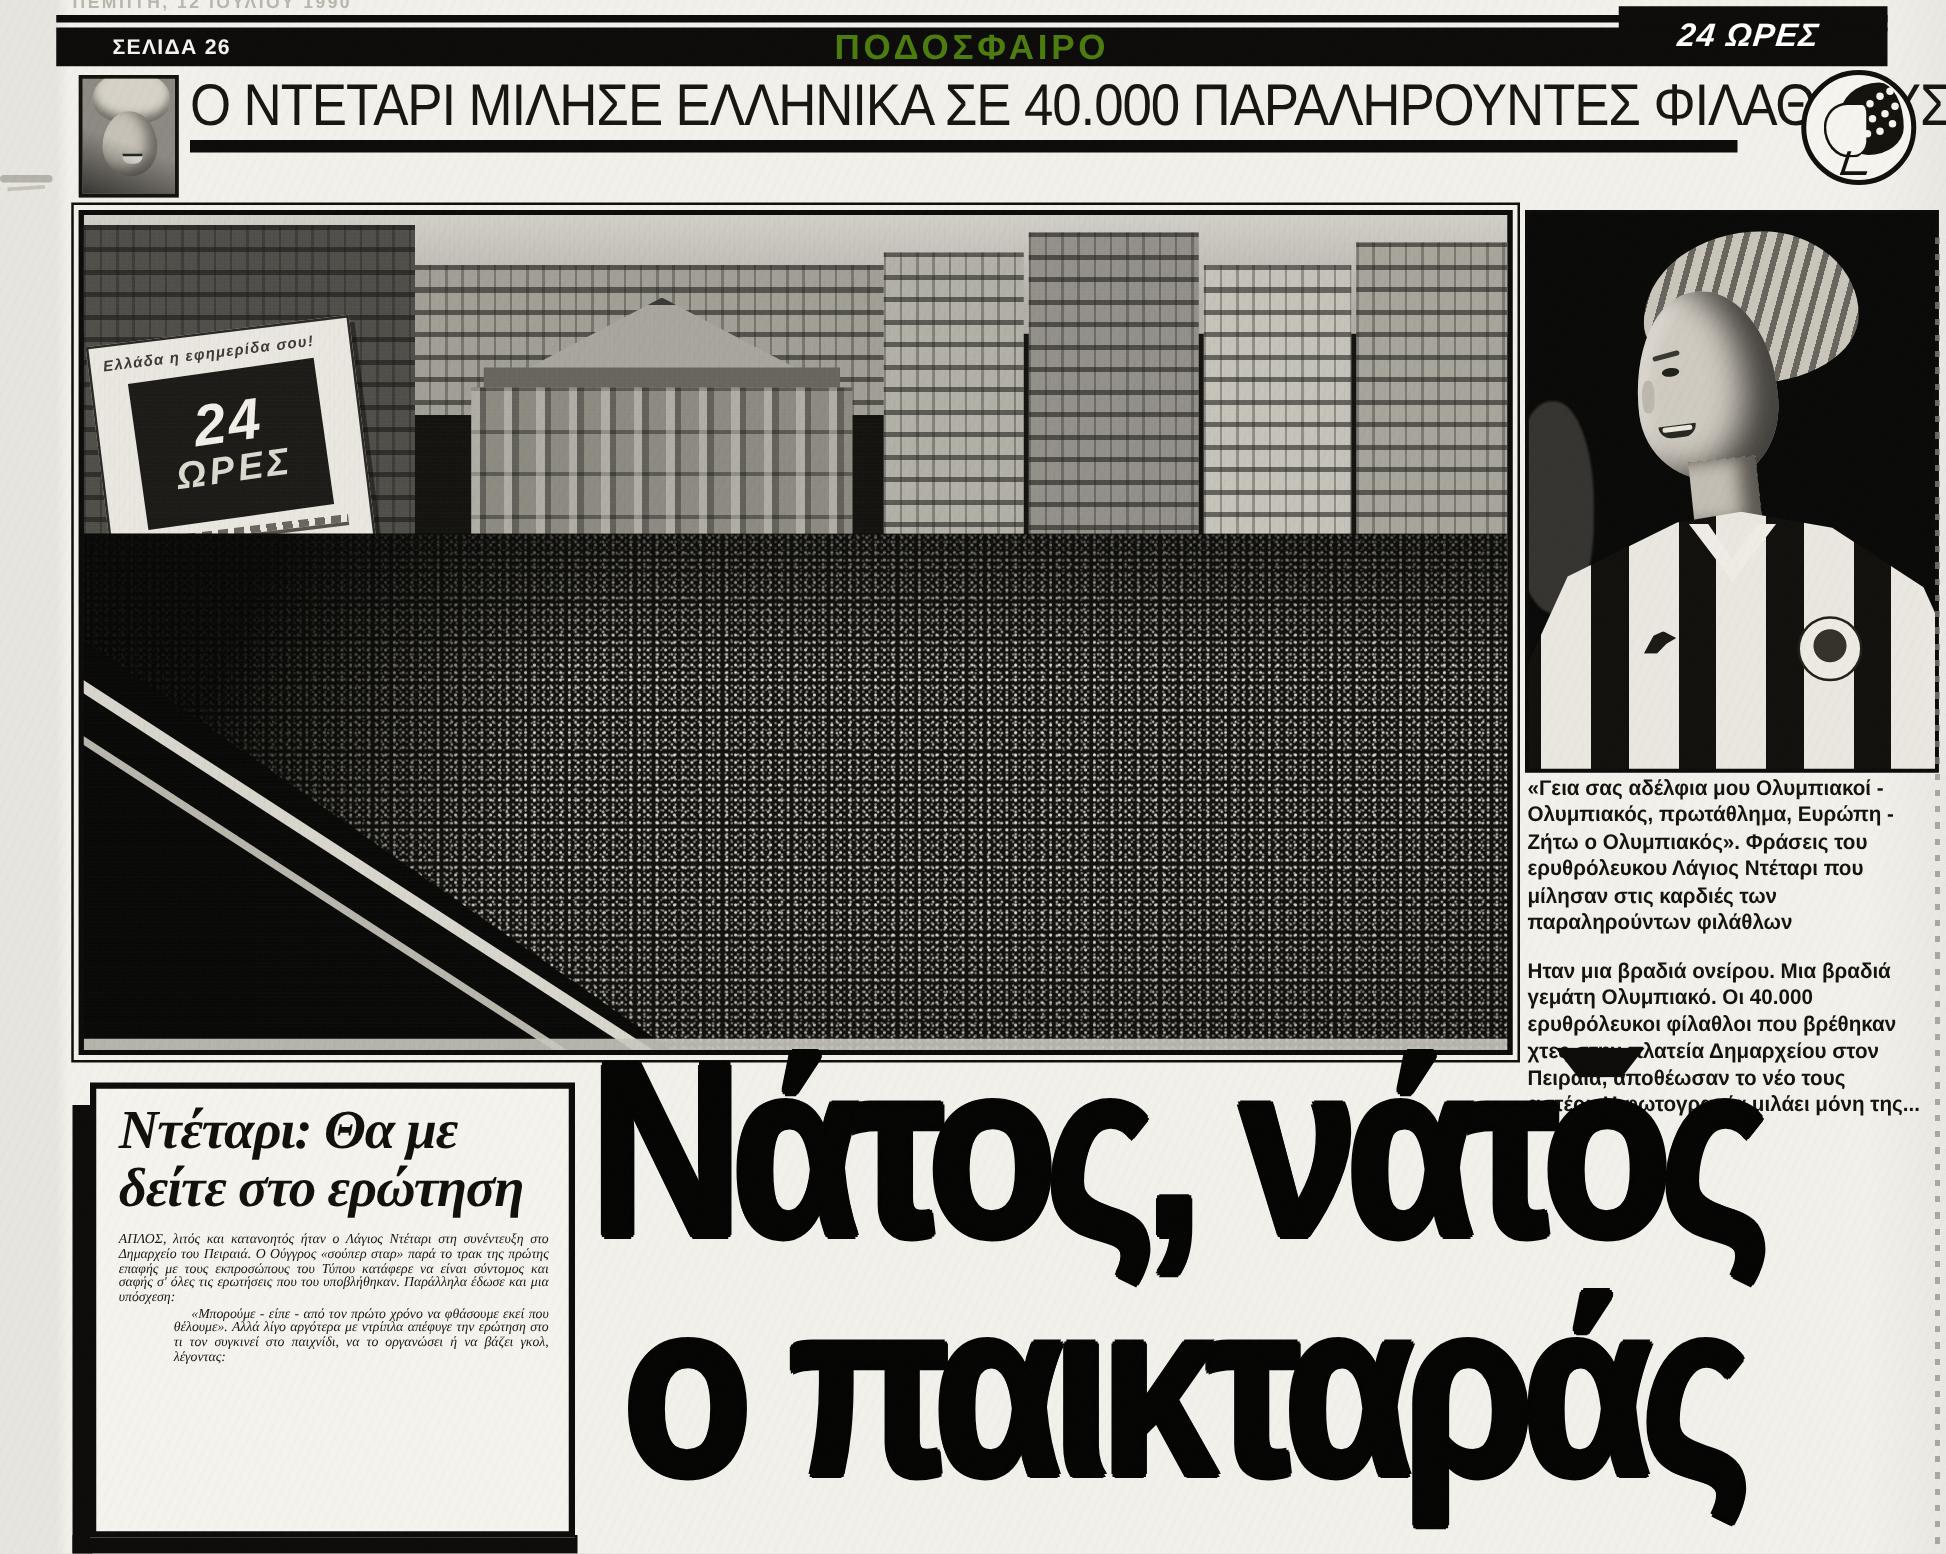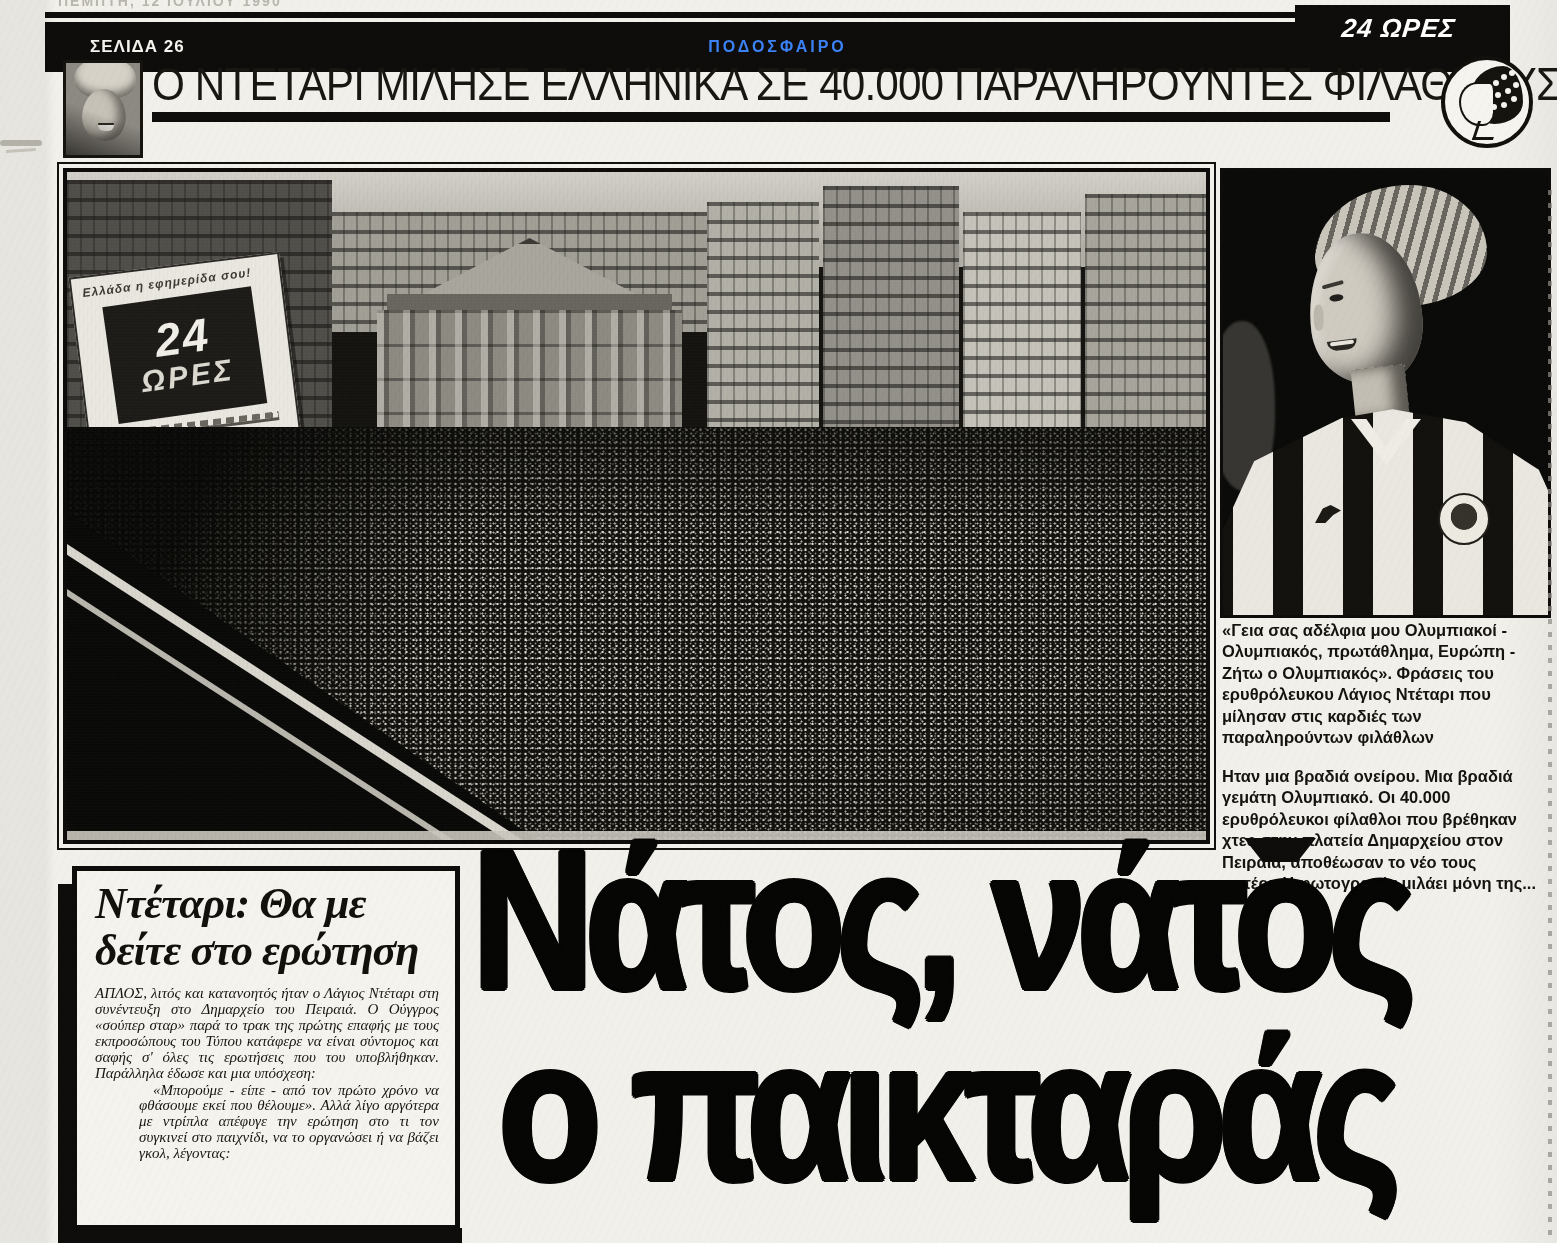--- a/index.html
+++ b/index.html
@@ -10,26 +10,26 @@
     font-family:"Liberation Sans", sans-serif;color:#0e0d0b;
   }
   .noise{position:absolute;inset:0;pointer-events:none;opacity:.5;
     background-image:
       repeating-linear-gradient(115deg, rgba(0,0,0,.015) 0 2px, transparent 2px 7px),
       repeating-linear-gradient(23deg, rgba(0,0,0,.012) 0 1px, transparent 1px 5px);}
   
   .date-line{position:absolute;left:58px;top:-7px;font-size:14px;font-weight:bold;
     color:#b9b6ae;letter-spacing:2px;}
   .rule-top{position:absolute;left:45px;top:12px;width:1465px;height:6px;background:#0e0d0b;}
-  .mast-bar{position:absolute;left:45px;top:22px;width:1465px;height:50px;background:#0e0d0b;
+  .mast-bar{position:absolute;left:45px;top:22px;width:1465px;height:31px;background:#0e0d0b;
     display:flex;align-items:center;}
   .mast-bar-cap{position:absolute;left:1295px;top:5px;width:215px;height:20px;background:#0e0d0b;}
   .page-label{margin-left:45px;color:#f4f3ee;font-size:17px;font-weight:bold;letter-spacing:1px;}
-  .section-label{position:absolute;left:50%;transform:translateX(-50%);color:#3b82f6;
-    font-size:16px;font-weight:bold;letter-spacing:3px;}
+  .section-label{position:absolute;left:50%;transform:translateX(-50%);color:#4d7c0f;
+    font-size:28px;font-weight:bold;letter-spacing:3px;}
   .brand{position:absolute;right:55px;top:-9px;color:#fff;font-size:26px;font-weight:bold;
     font-style:italic;transform:skewX(-6deg);letter-spacing:1px;}
   
   .thumb{position:absolute;left:63px;top:60px;width:74px;height:92px;border:3px solid #15140f;
     background:#8d8a83;overflow:hidden;}
   .thumb .t-hair{position:absolute;left:8px;top:-6px;width:62px;height:42px;background:#d6d2c8;
     border-radius:50% 50% 40% 45%;box-shadow:inset 0 -6px 8px rgba(40,38,34,.6);}
   .thumb .t-face{position:absolute;left:16px;top:26px;width:44px;height:52px;background:#c7c2b7;
     border-radius:48% 52% 46% 54%/55% 55% 45% 45%;box-shadow:inset -8px -4px 10px rgba(30,28,25,.55);}
   .thumb .t-mouth{position:absolute;left:32px;top:62px;width:16px;height:6px;background:#efede6;
@@ -149,21 +149,21 @@
   .cap2{top:766px;}
   .wedge{position:absolute;left:1244px;top:838px;width:72px;height:24px;background:#0e0d0b;
     clip-path:polygon(0 0,100% 0,74% 100%,26% 100%);}
   
   .shadow-left{position:absolute;left:58px;top:884px;width:16px;height:359px;background:#0e0d0b;}
   .shadow-bottom{position:absolute;left:58px;top:1228px;width:404px;height:15px;background:#0e0d0b;}
   .side-box{position:absolute;left:72px;top:866px;width:388px;height:364px;box-sizing:border-box;
     background:#f4f3ee;border:5px solid #0e0d0b;padding:10px 16px 8px 18px;font-style:italic;}
   .side-head{font-family:"Liberation Serif", serif;font-weight:bold;font-size:44px;line-height:1.06;
     letter-spacing:-1px;color:#12110c;}
-  .side-body{margin-top:12px;font-family:"Liberation Serif", serif;font-size:15px;line-height:1.06;
+  .side-body{margin-top:12px;font-family:"Liberation Serif", serif;font-size:11px;line-height:1.06;
     text-align:justify;color:#17160f;}
   .side-body p{margin:0 0 1px 0;}
   .side-body p + p{text-indent:14px;margin-left:44px;}
   
   .banner{position:absolute;left:472px;top:824px;width:1200px;font-weight:bold;color:#060605;
     transform:scaleX(.88) scaleY(1.03);transform-origin:left top;line-height:.97;white-space:nowrap;}
   .banner .bl{font-size:192px;letter-spacing:-10px;
     text-shadow:3px 0 0 #060605,-3px 0 0 #060605,0 3px 0 #060605,0 -3px 0 #060605,
       2px 2px 0 #060605,-2px -2px 0 #060605,2px -2px 0 #060605,-2px 2px 0 #060605;}
   .banner .bl2{padding-left:30px;}

